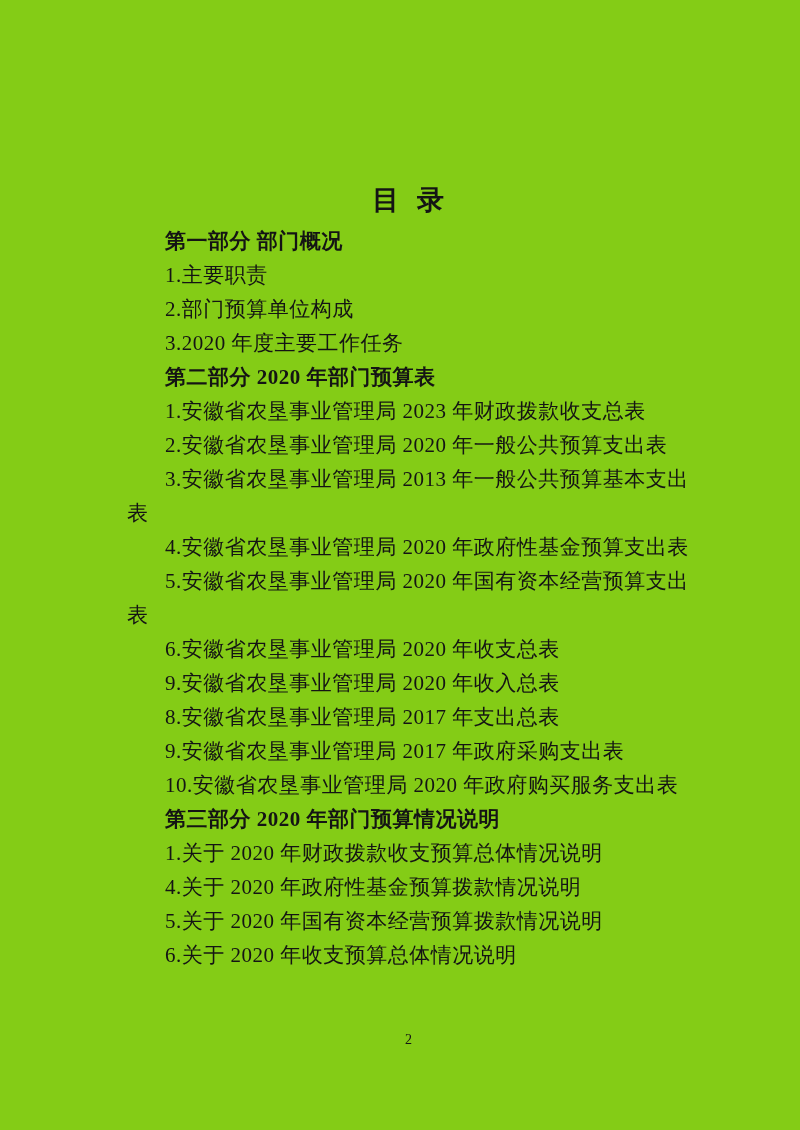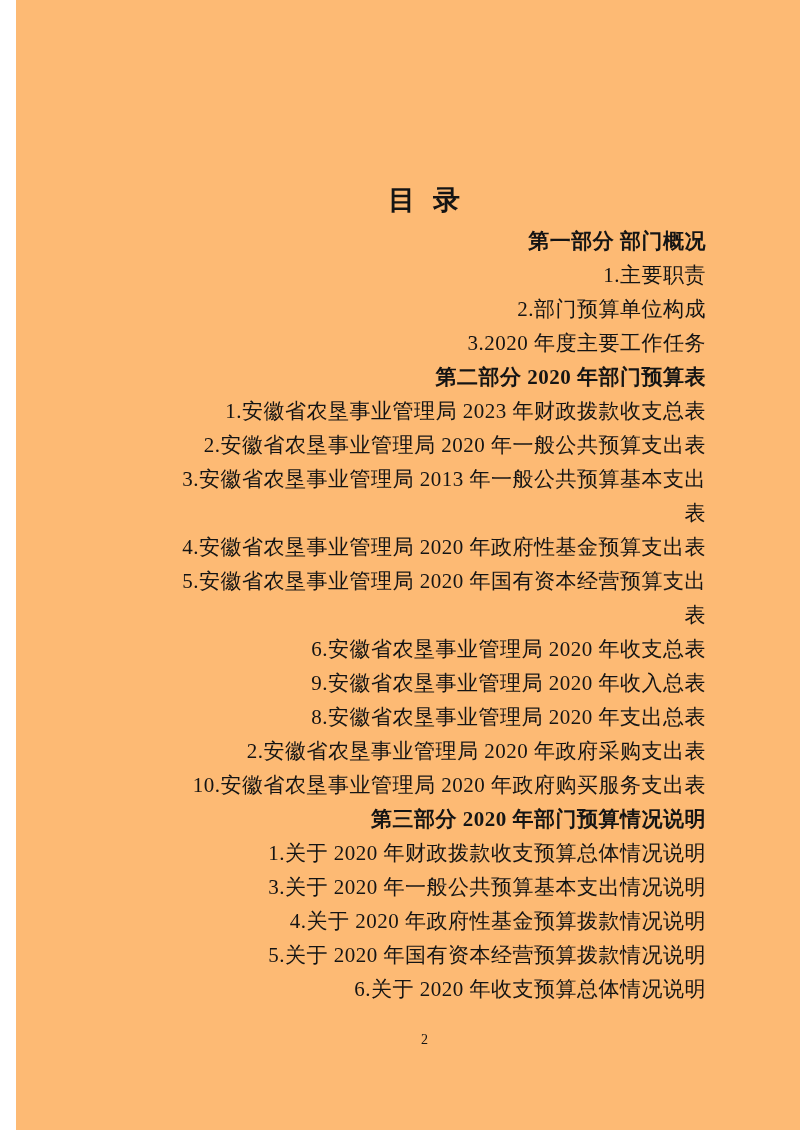--- a/index.html
+++ b/index.html
@@ -8,41 +8,39 @@
     width: 800px;
     height: 1130px;
     position: relative;
     font-family: "Liberation Serif", "DejaVu Serif", serif;
     color: #141414;
     overflow: hidden;
   }
   .page {
     position: absolute;
     inset: 0;
-    background: #fdba74;
-    margin-left: 16px;
+    background: #84cc16;
   }
   .doc-title {
     position: absolute;
     top: 184px;
     left: 127px;
     width: 563px;
     text-align: center;
     font-size: 27px;
     line-height: 32px;
     font-weight: bold;
     word-spacing: 9px;
     letter-spacing: 1px;
   }
   .toc {
     position: absolute;
     top: 224px;
     left: 127px;
     width: 563px;
-    text-align: right;
   }
   .toc p {
     font-size: 21px;
     line-height: 34px;
     text-indent: 38px;
     white-space: pre-line;
     letter-spacing: 0.5px;
   }
   .toc p.toc-heading {
     font-weight: bold;
@@ -71,25 +69,24 @@
       <p class="toc-heading">第二部分 2020 年部门预算表</p>
       <p class="toc-item">1.安徽省农垦事业管理局 2023 年财政拨款收支总表</p>
       <p class="toc-item">2.安徽省农垦事业管理局 2020 年一般公共预算支出表</p>
       <p class="toc-item">3.安徽省农垦事业管理局 2013 年一般公共预算基本支出
 表</p>
       <p class="toc-item">4.安徽省农垦事业管理局 2020 年政府性基金预算支出表</p>
       <p class="toc-item">5.安徽省农垦事业管理局 2020 年国有资本经营预算支出
 表</p>
       <p class="toc-item">6.安徽省农垦事业管理局 2020 年收支总表</p>
       <p class="toc-item">9.安徽省农垦事业管理局 2020 年收入总表</p>
-      <p class="toc-item">8.安徽省农垦事业管理局 2020 年支出总表</p>
-      <p class="toc-item">2.安徽省农垦事业管理局 2020 年政府采购支出表</p>
+      <p class="toc-item">8.安徽省农垦事业管理局 2017 年支出总表</p>
+      <p class="toc-item">9.安徽省农垦事业管理局 2017 年政府采购支出表</p>
       <p class="toc-item">10.安徽省农垦事业管理局 2020 年政府购买服务支出表</p>
       <p class="toc-heading">第三部分 2020 年部门预算情况说明</p>
       <p class="toc-item">1.关于 2020 年财政拨款收支预算总体情况说明</p>
-      <p class="toc-item">3.关于 2020 年一般公共预算基本支出情况说明</p>
       <p class="toc-item">4.关于 2020 年政府性基金预算拨款情况说明</p>
       <p class="toc-item">5.关于 2020 年国有资本经营预算拨款情况说明</p>
       <p class="toc-item">6.关于 2020 年收支预算总体情况说明</p>
     </div>
 
   <div class="page-number">2</div>
 </div>
 
 </body></html>

